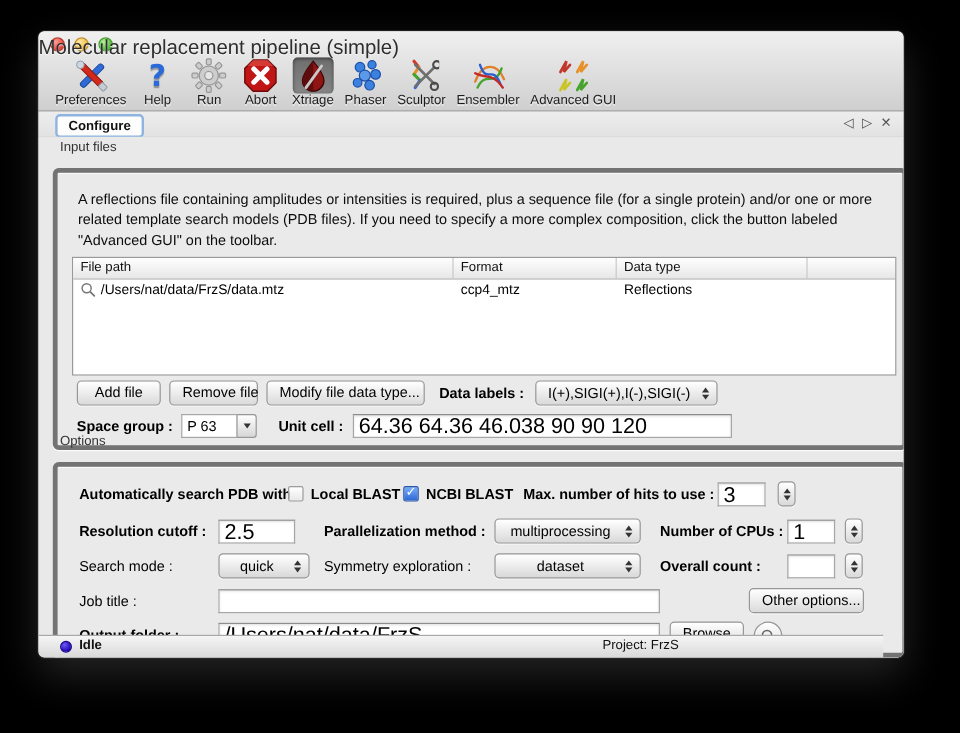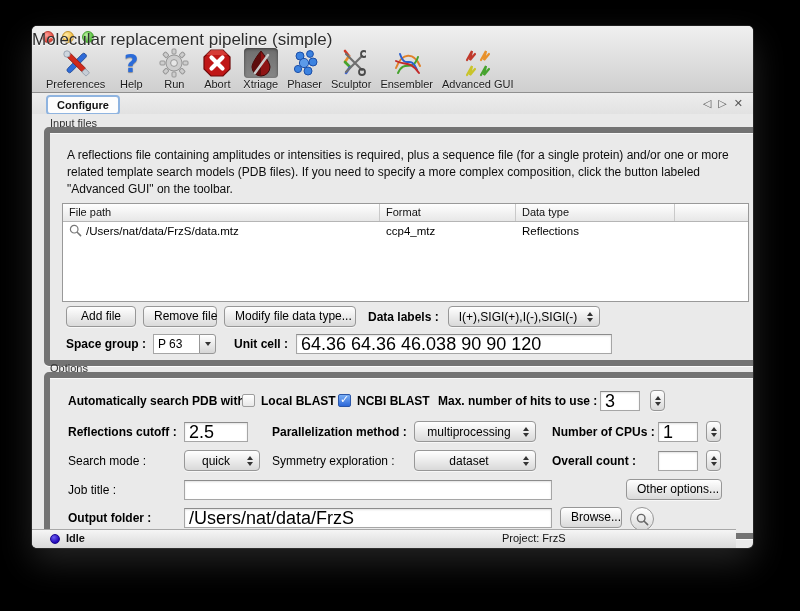--- a/index.html
+++ b/index.html
@@ -47,22 +47,23 @@
     position:absolute;left:14px;top:2px;height:16px;padding:0 9px;
     background:#fdfdfd;border:2px solid #8fb4e0;border-radius:4px;
     font-size:11px;font-weight:bold;color:#111;line-height:16px;
   }
   .tabnav{position:absolute;right:10px;top:3px;display:flex;gap:7px;align-items:center;}
   .tabnav span{font-size:11px;color:#555;line-height:14px;cursor:default;}
   
   .content{position:absolute;left:0;top:88px;right:0;bottom:18px;background:#e9e9e9;}
   .section-label{position:absolute;font-size:11px;color:#333;}
   .groupbox{
-    position:absolute;background:#eaeaea;border:6px solid #737373;border-radius:5px;
+    position:absolute;background:#eaeaea;border:4px solid #737373;border-radius:5px;
     box-shadow:inset 0 1px 0 rgba(255,255,255,.7), 0 1px 0 rgba(255,255,255,.8);
+    margin-top:13px;
   }
   .desc{position:absolute;font-size:12px;color:#0d0d0d;line-height:1.42;}
   
   .filetable{
     position:absolute;background:#fff;border:1px solid #999;
     display:flex;flex-direction:column;overflow:hidden;
   }
   .ft-head{display:flex;height:17px;background:linear-gradient(#fefefe,#e7e7e7);border-bottom:1px solid #b5b5b5;flex:none;}
   .ft-hcell{font-size:11px;color:#111;padding:2px 0 0 6px;border-right:1px solid #c9c9c9;box-sizing:border-box;white-space:nowrap;overflow:hidden;}
   .ft-row{display:flex;height:17px;align-items:center;flex:none;}
@@ -348,21 +349,21 @@
         <span class="lbl b" style="left:307px;">NCBI BLAST</span>
         <span class="lbl b" style="left:388px;">Max. number of hits to use :</span>
         <input class="tfield" style="left: 550px; top: 1px; width: 40px;" value="3">
         <span class="stepper" style="left:600px;top:0;">
             <i class="tri-up"></i>
             <i class="tri-dn"></i>
           </span>
       </div>
 
       <div class="row" style="top:43px;">
-        <span class="lbl b" style="left:18px;">Reflections cutoff :</span>
+        <span class="lbl b" style="left:18px;">Resolution cutoff :</span>
         <input class="tfield" style="left: 134px; top: 1px; width: 64px;" value="2.5">
         <span class="lbl b" style="left:222px;">Parallelization method :</span>
         <div class="popup" style="left:364px;width:122px;">
           <span class="val">multiprocessing</span>
           <span class="pop-arrows">
               <i class="tri-up"></i>
               <i class="tri-dn"></i>
             </span>
         </div>
         <span class="lbl b" style="left:502px;">Number of CPUs :</span>

